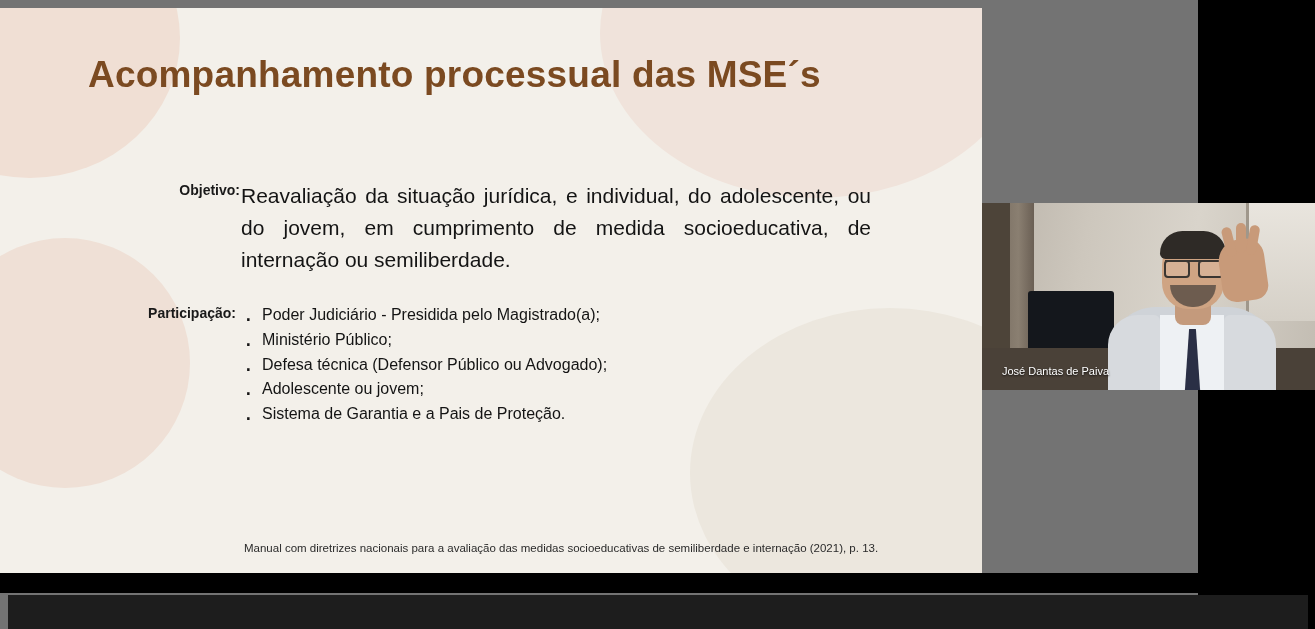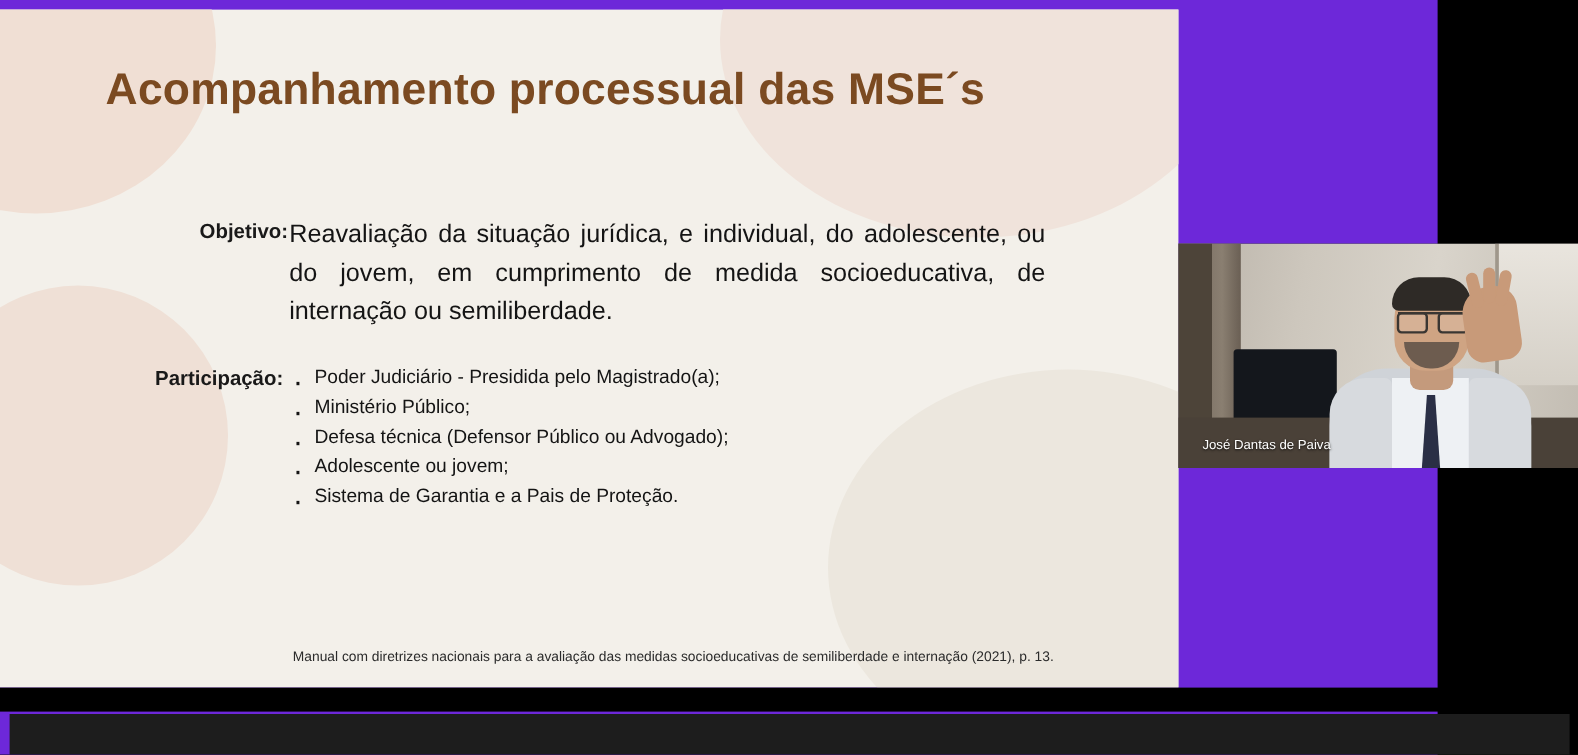--- a/index.html
+++ b/index.html
@@ -10,21 +10,21 @@
   body {
     width: 1315px;
     height: 629px;
     overflow: hidden;
     font-family: "Liberation Sans", sans-serif;
   }
   .stage {
     position: relative;
     width: 1198px;
     height: 629px;
-    background: #6d28d9;
+    background: #737373;
   }
 
   
   .slide {
     position: absolute;
     left: 0;
     top: 8px;
     width: 982px;
     height: 565px;
     background: #f3f0ea;
@@ -76,21 +76,21 @@
     letter-spacing: 0.2px;
   }
 
   .row {
     position: absolute;
     display: flex;
   }
   .row-label {
     width: 170px;
     text-align: right;
-    font-size: 17px;
+    font-size: 14px;
     font-weight: bold;
     color: #191919;
     line-height: 1.48;
     padding-right: 0;
   }
   .row-body {
     margin-left: 1px;
     font-size: 21px;
     color: #141414;
     line-height: 1.52;

